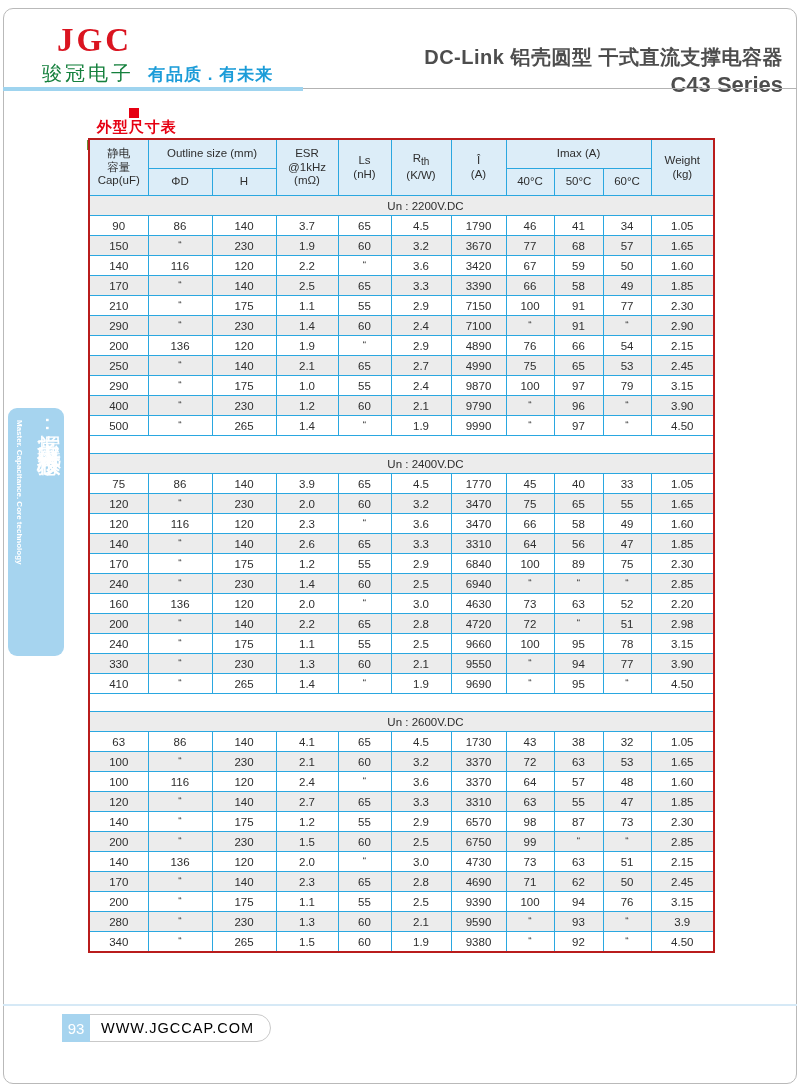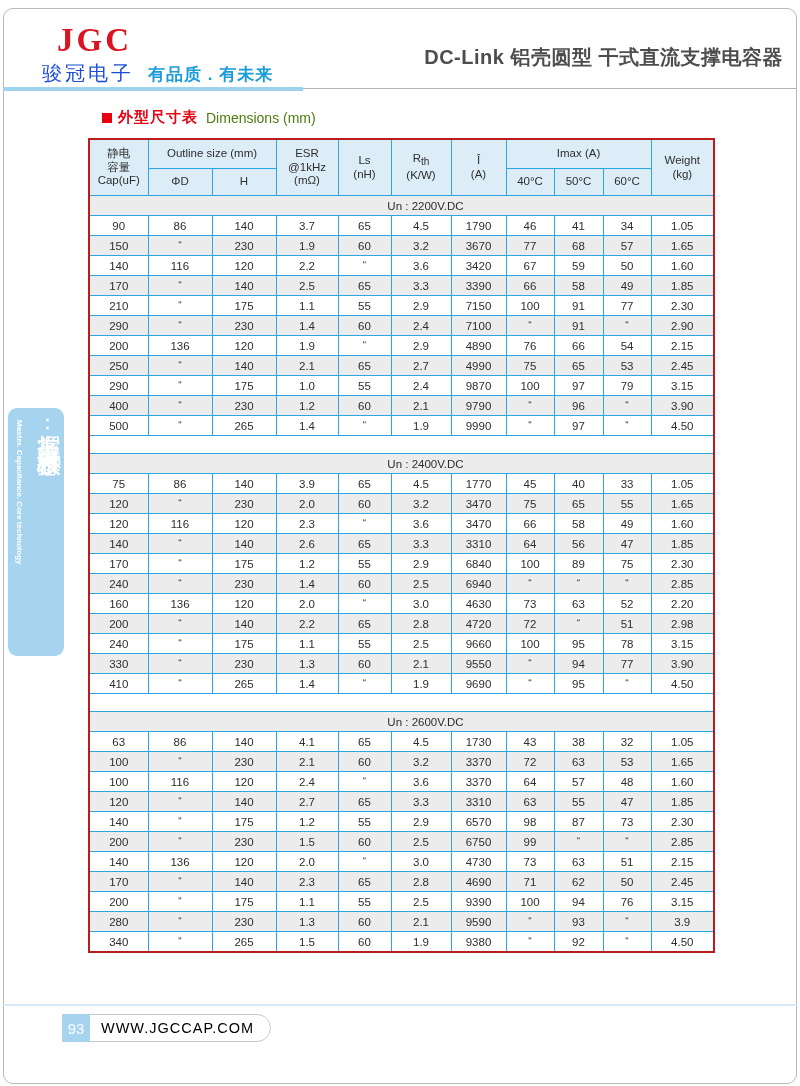--- a/index.html
+++ b/index.html
@@ -9,30 +9,30 @@
   }
   .frame {
     position:absolute; top:8px; left:3px; right:3px; bottom:2px;
     border:1px solid #b9b9b9; border-radius:10px; pointer-events:none;
   }
   
   .brand { position:absolute; left:57px; top:22px;
     font-family:"Liberation Serif", serif; font-weight:bold; font-size:33px;
     color:#da1420; letter-spacing:3px; }
   .company-row { position:absolute; left:42px; top:60px; white-space:nowrap; }
-  .company { font-size:20px; color:#1d4ed8; letter-spacing:3px; }
+  .company { font-size:20px; color:#15803d; letter-spacing:3px; }
   .slogan { font-size:17px; font-weight:bold; color:#1b9cd8; margin-left:14px; letter-spacing:1px; }
   .title-block { position:absolute; top:44px; right:17px; text-align:right; color:#4d4d4d; }
   .title-zh { font-size:20px; font-weight:bold; letter-spacing:0.5px; }
   .title-series { font-size:22px; font-weight:bold; margin-top:1px; }
   .rule { position:absolute; top:87px; left:3px; right:3px; display:flex; align-items:flex-start; }
   .rule-blue { width:300px; height:4px; background:#9fd4ef; }
   .rule-gray { flex:1; height:1px; background:#b3b3b3; margin-top:1px; }
   
-  .section-title { position:absolute; left:102px; top:108px; display:flex; align-items:center; }
+  .section-title { position:absolute; left:78px; top:108px; display:flex; align-items:center;flex-direction:column; }
   .sq { width:10px; height:10px; background:#e60012; margin-right:6px; }
   .section-zh { font-size:15px; font-weight:bold; color:#e60012; letter-spacing:1px; }
   .section-en { font-size:14px; color:#4d7c0f; margin-left:8px; }
   
   .dim-table { position:absolute; left:88px; top:138px; width:625px;
     border-collapse:collapse; table-layout:fixed;
     border:2px solid #b91c1c; font-size:11.5px; color:#2e2e2e; }
   .dim-table th, .dim-table td {
     border:1px solid #2aa7e0; text-align:center; vertical-align:middle; padding:0;
     overflow:hidden; }
@@ -64,20 +64,21 @@
 <body>
 
 <div class="frame"></div>
 
 <div class="brand">JGC</div>
 <div class="company-row">
   <span class="company">骏冠电子</span><span class="slogan">有品质 . 有未来</span>
 </div>
 <div class="title-block">
   <div class="title-zh">DC-Link 铝壳圆型 干式直流支撑电容器</div>
+  <div class="title-series">C43 Series</div>
 </div>
 <div class="rule">
   <div class="rule-blue"></div>
   <div class="rule-gray"></div>
 </div>
 
 <div class="section-title">
   <span class="sq"></span>
   <span class="section-zh">外型尺寸表</span>
   <span class="section-en">Dimensions (mm)</span>

